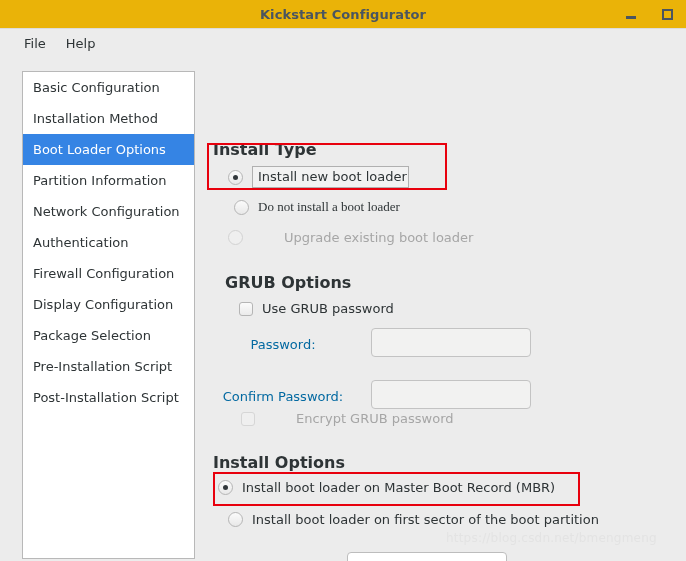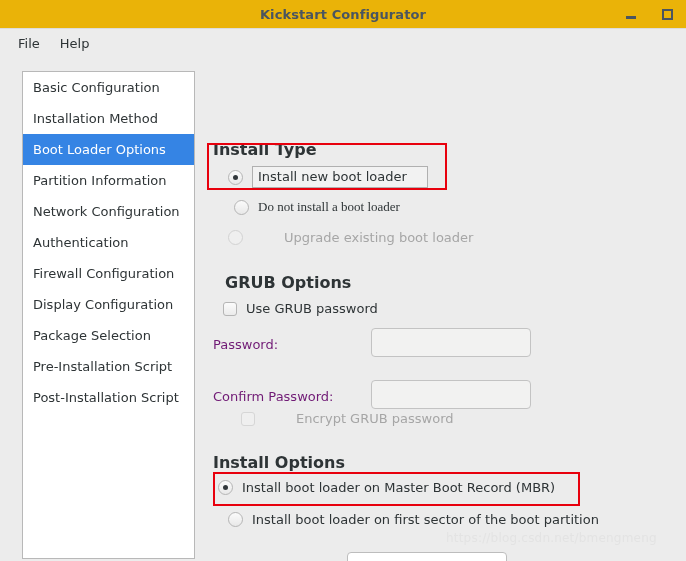--- a/index.html
+++ b/index.html
@@ -62,21 +62,21 @@
     border: 2px solid #4a5560;
     box-sizing: border-box;
   }
 
   
   .menubar {
     height: 29px;
     background: #ececec;
     display: flex;
     align-items: center;
-    padding-left: 10px;
+    padding-left: 16px;
     gap: 4px;
   }
   .menu-item {
     padding: 3px 8px;
     font-size: 13px;
     color: #2e3436;
     cursor: pointer;
     border-radius: 3px;
   }
 
@@ -175,31 +175,31 @@
     background: #efefef;
   }
 
   .lbl { font-size: 13px; color: #2e3436; }
   .lbl.disabled { color: #a6a6a6; margin-left: 32px; }
 
   
   .focus-label {
     border: 1px solid #b0b0b0;
     background: #f2f2f2;
-    padding: 2px 20px 3px 5px;
+    padding: 2px 1px 3px 5px;
     font-size: 13px;
     color: #2e3436;
     line-height: 15px;
   }
 
   .field-label {
     position: absolute;
     font-size: 13px;
-    color: #701a75;
-    text-align: left;
+    color: #0369a1;
+    text-align: center;
   }
   .field-label.enabled { color: #2e3436; }
 
   .textfield {
     position: absolute;
     border: 1px solid #c3c3c3;
     border-radius: 4px;
     background: #f2f2f1;
     box-sizing: border-box;
   }
@@ -277,21 +277,21 @@
       <span class="lbl">Do not install a boot loader</span>
     </div>
 
     <div class="radio-row" style="left:15px; top:172px;">
       <span class="radio disabled"></span>
       <span class="lbl disabled">Upgrade existing boot loader</span>
     </div>
 
     <div class="group-title" style="left:0px; top:215px;margin-left:12px;">GRUB Options</div>
 
-    <div class="check-row" style="left:10px; top:243px;">
+    <div class="check-row" style="left:26px; top:243px;">
       <span class="checkbox"></span>
       <span class="lbl">Use GRUB password</span>
     </div>
 
     <div class="field-label" style="left:0px; top:279px; width:140px;">Password:</div>
     <input class="textfield" type="password" disabled="" style="left: 158px; top: 270px; width: 160px; height: 29px;" value="">
 
     <div class="field-label" style="left:0px; top:331px; width:140px;">Confirm Password:</div>
     <input class="textfield" type="password" disabled="" style="left: 158px; top: 322px; width: 160px; height: 29px;" value="">
 

